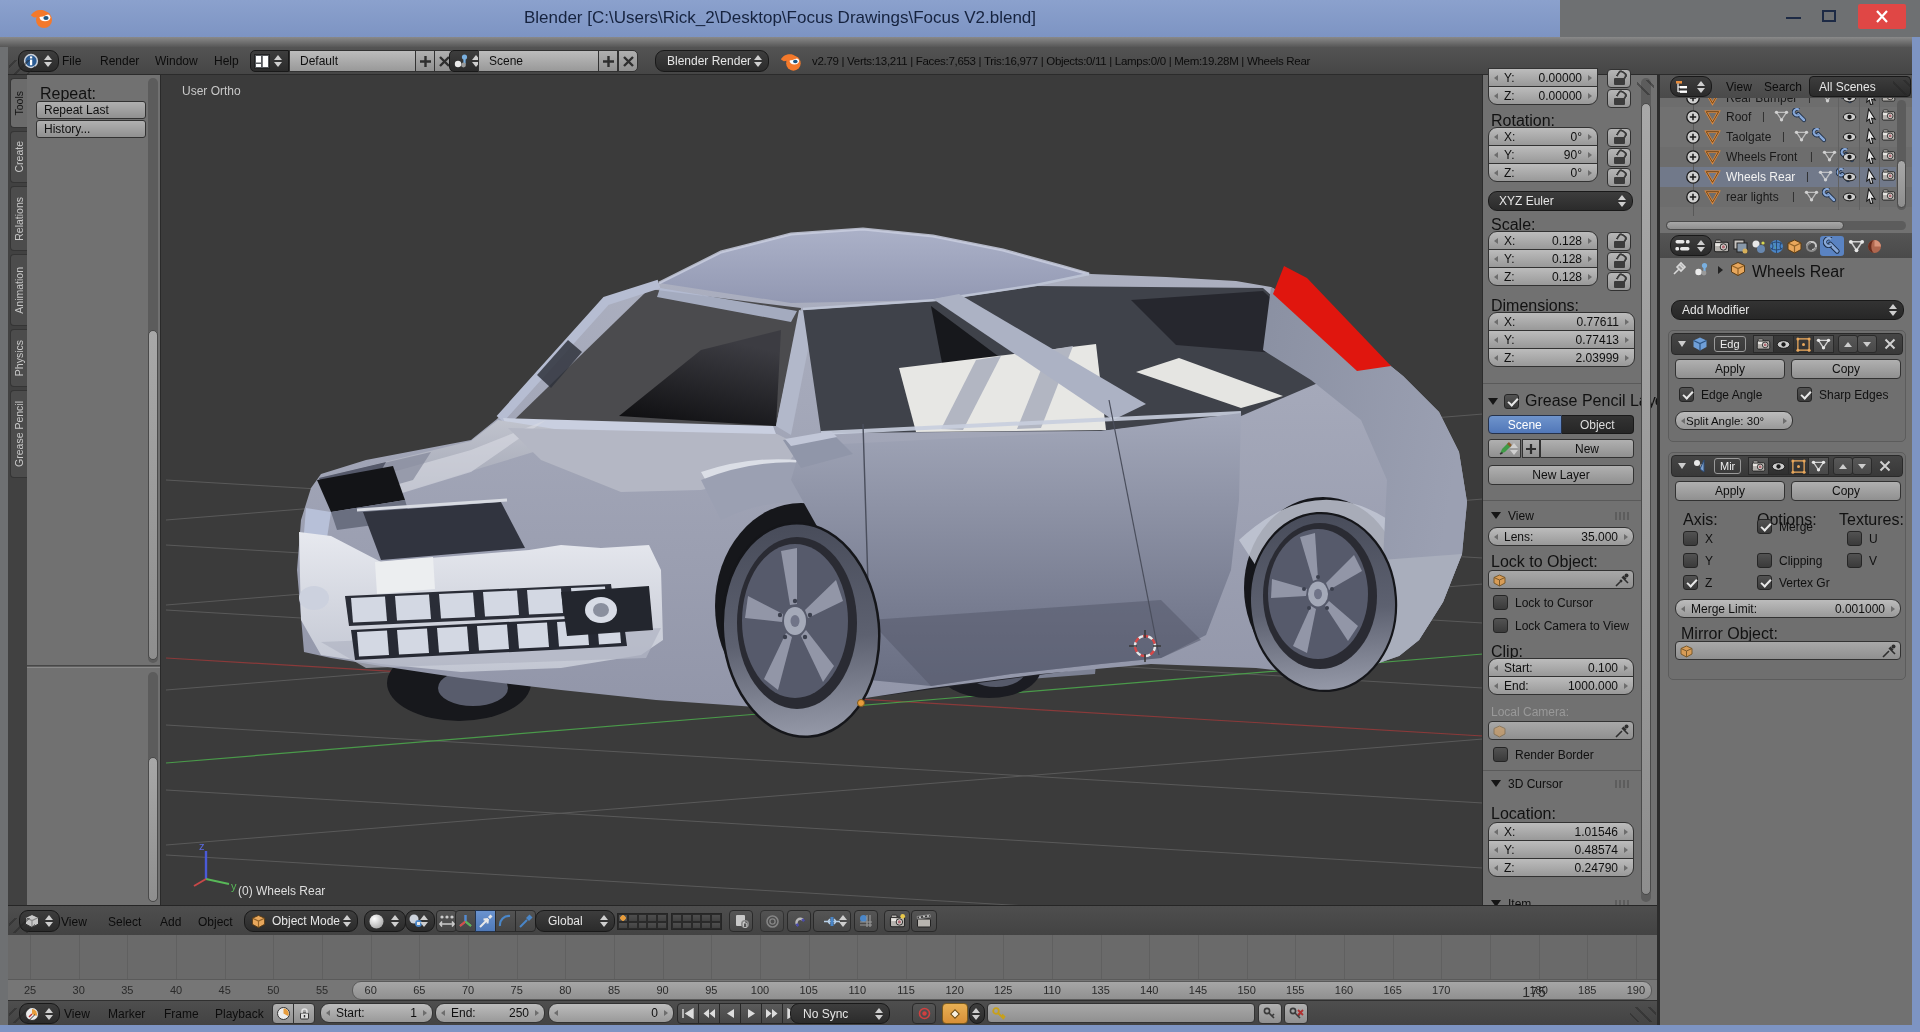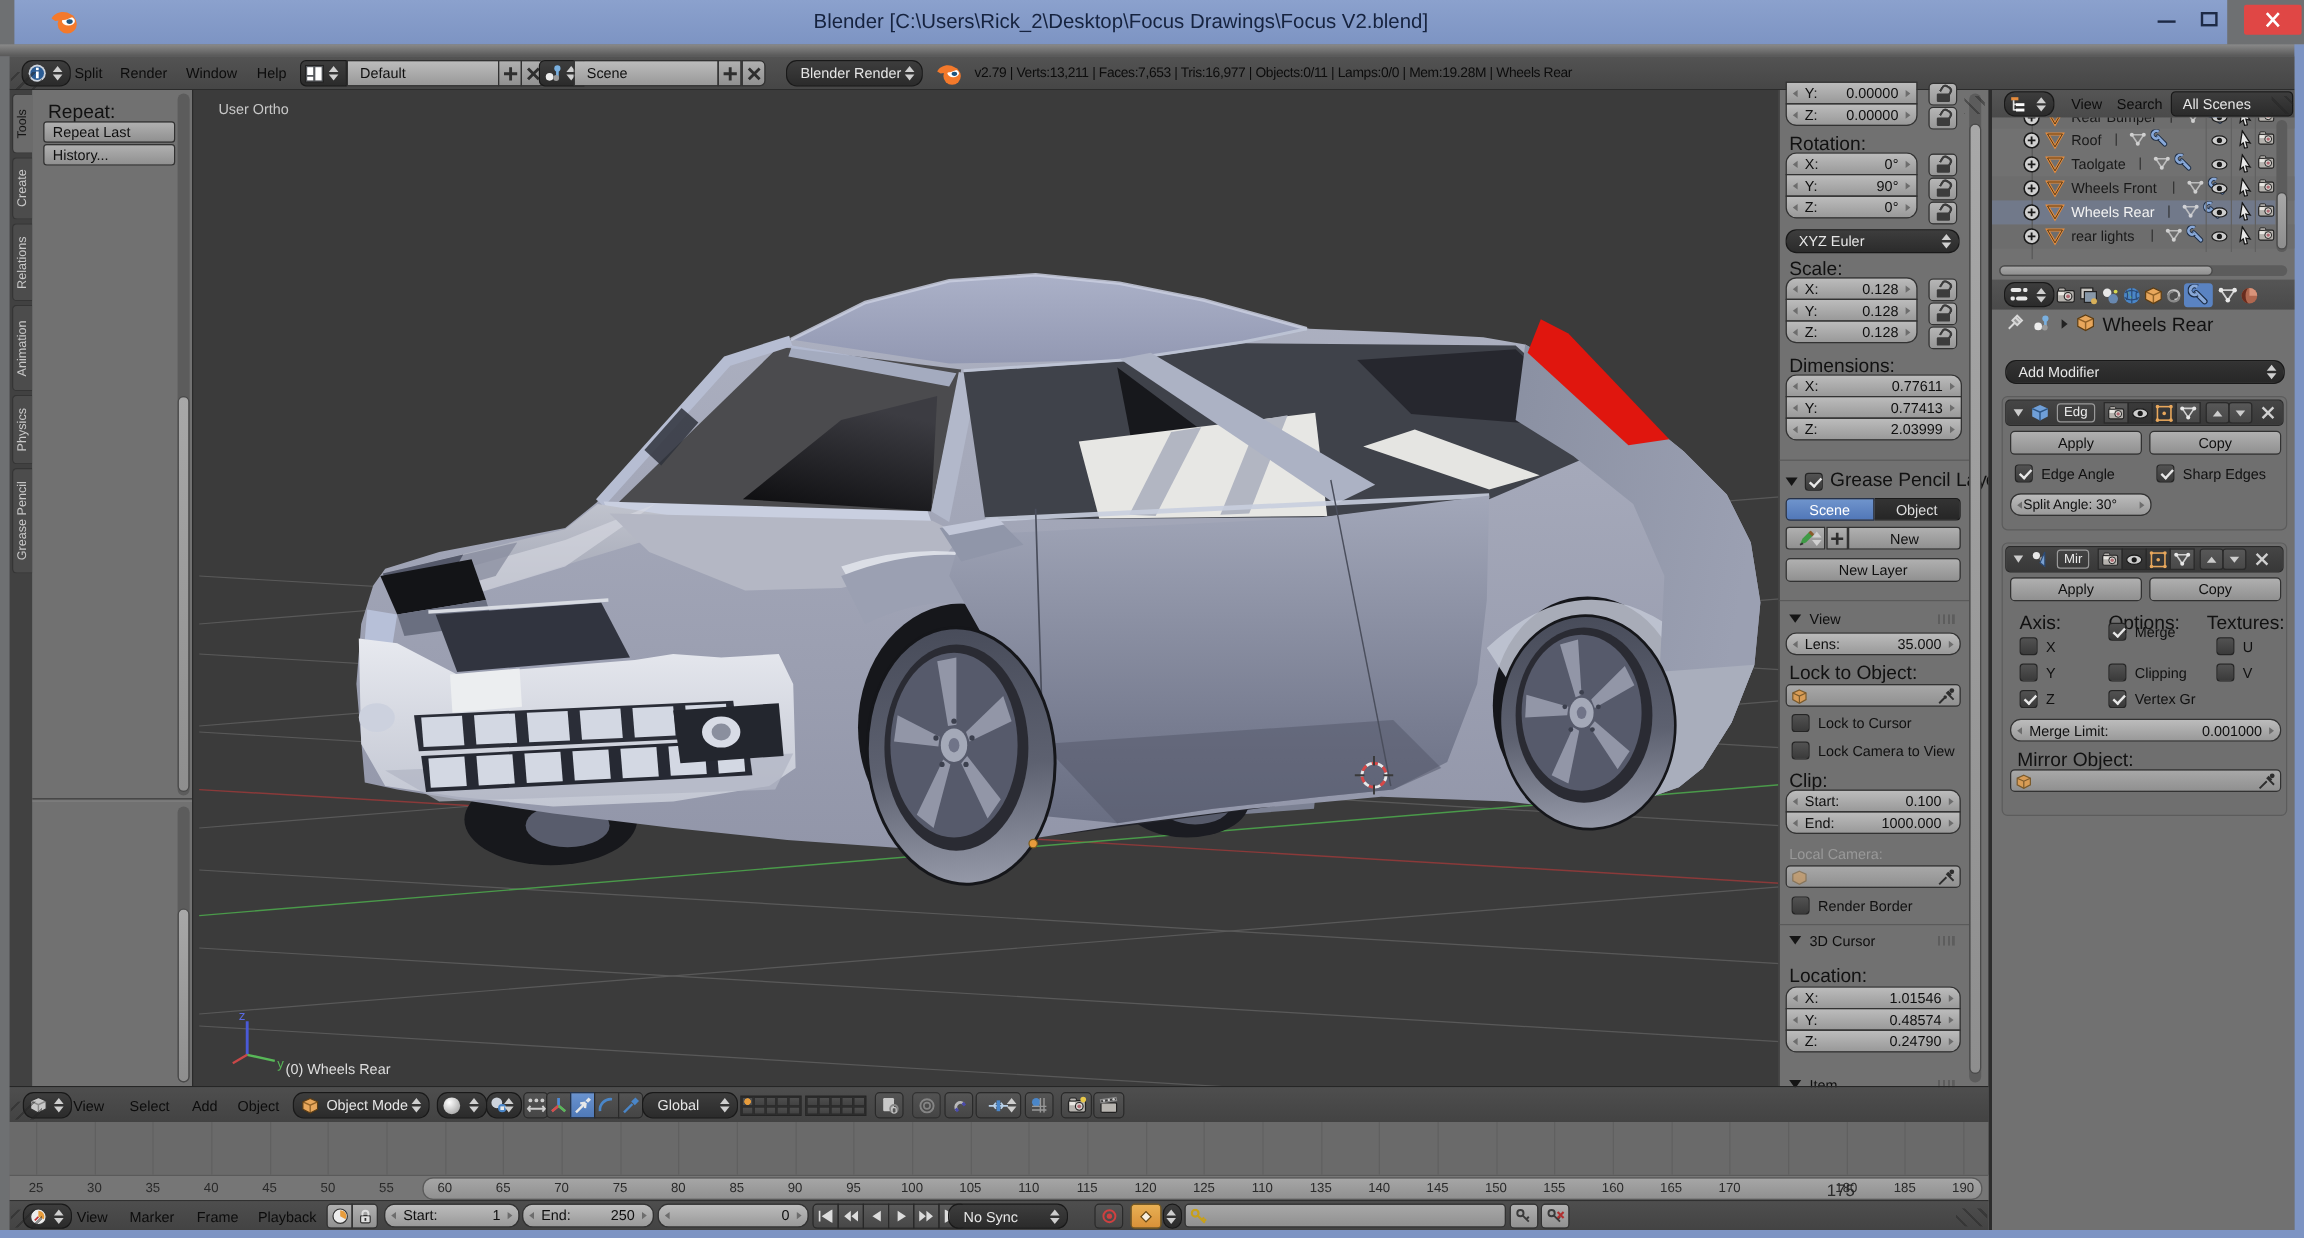--- a/index.html
+++ b/index.html
@@ -61,21 +61,21 @@
 .lgrid i{width:20%;height:50%;border:0.5px solid #2a2a2a;background:linear-gradient(#4e4e4e,#424242)}
 .lgrid i.on{background:radial-gradient(circle,#e79c3c 2.5px,#4e4e4e 3px)}
 .dkbtn{background:linear-gradient(#555,#464646);border-color:#2a2a2a}
 .pbtn{width:22px;height:21px;display:flex;align-items:center;justify-content:center;background:linear-gradient(#5a5a5a,#474747);border:1px solid #282828;margin-left:-1px}
 .pbtn:first-child{border-radius:4px 0 0 4px}
 .pbtn:last-child{border-radius:0 4px 4px 0}
 </style>
 </head>
 <body>
 
-<div class="abs" id="titlebar" style="left:12px;top:0;width:1844px;height:37px;background:linear-gradient(#8ba1cd,#7d94c3)">
+<div class="abs" id="titlebar" style="left:0;top:0;width:1560px;height:37px;background:linear-gradient(#8ba1cd,#7d94c3)">
   <svg class="abs" style="left:30px;top:6px" width="24" height="24" viewBox="0 0 24 24">
     <circle cx="14" cy="14" r="8" fill="#f4792b"></circle>
     <ellipse cx="15" cy="11.5" rx="5.4" ry="3.8" fill="#fdfdfd"></ellipse>
     <ellipse cx="16" cy="12" rx="2.6" ry="2" fill="#1e5580"></ellipse>
     <path d="M1 9.5 C3 5 9 3 14 4.5 L20 7.5 13 10.5 4 11.5 Z" fill="#f4792b"></path>
   </svg>
   <div class="abs" style="left:0;top:8px;width:100%;text-align:center;font-size:17px;color:#16233f">Blender [C:\Users\Rick_2\Desktop\Focus Drawings\Focus V2.blend]</div>
   <div class="abs" style="left:1786px;top:17px;width:15px;height:2px;background:#1d2a45"></div>
   <div class="abs" style="left:1822px;top:10px;width:14px;height:12px;border:2px solid #1d2a45"></div>
   <div class="abs" style="left:1858px;top:4px;width:48px;height:25px;background:#e04745;border-radius:2px">
@@ -94,21 +94,21 @@
 <div class="abs" id="infobar" style="left:8px;top:47px;width:1904px;height:28px;background:linear-gradient(#535353,#464646);border-bottom:1px solid #2b2b2b">
   <div class="abs ddk" style="left:10px;top:3px;width:41px;height:22px;padding:0 4px">
       <svg width="16" height="16" viewBox="0 0 17 17">
         <circle cx="8.5" cy="8.5" r="7.6" fill="#cdd3dc"></circle>
         <circle cx="8.5" cy="8.5" r="6" fill="#2b5c94"></circle>
         <rect x="7.4" y="7" width="2.4" height="6" fill="#fff"></rect>
         <rect x="7.4" y="3.6" width="2.4" height="2.2" fill="#fff"></rect>
       </svg>
       <b class="ud"></b>
     </div>
-  <div class="abs menu" style="left:54px;top:7px">Split</div>
+  <div class="abs menu" style="left:54px;top:7px">File</div>
   <div class="abs menu" style="left:92px;top:7px">Render</div>
   <div class="abs menu" style="left:147px;top:7px">Window</div>
   <div class="abs menu" style="left:206px;top:7px">Help</div>
   <div class="abs ddk" style="left:242px;top:3px;width:39px;height:22px;padding:0 3px;border-radius:5px 0 0 5px">
       <svg width="16" height="15" viewBox="0 0 16 15">
         <rect x="0.5" y="0.5" width="15" height="14" fill="#55585c" stroke="#222"></rect>
         <rect x="2" y="2" width="5" height="6.5" fill="#fff"></rect>
         <rect x="2" y="10" width="5" height="3" fill="#fff"></rect>
         <rect x="8.8" y="2" width="5.2" height="11" fill="#fff"></rect>
       </svg>

